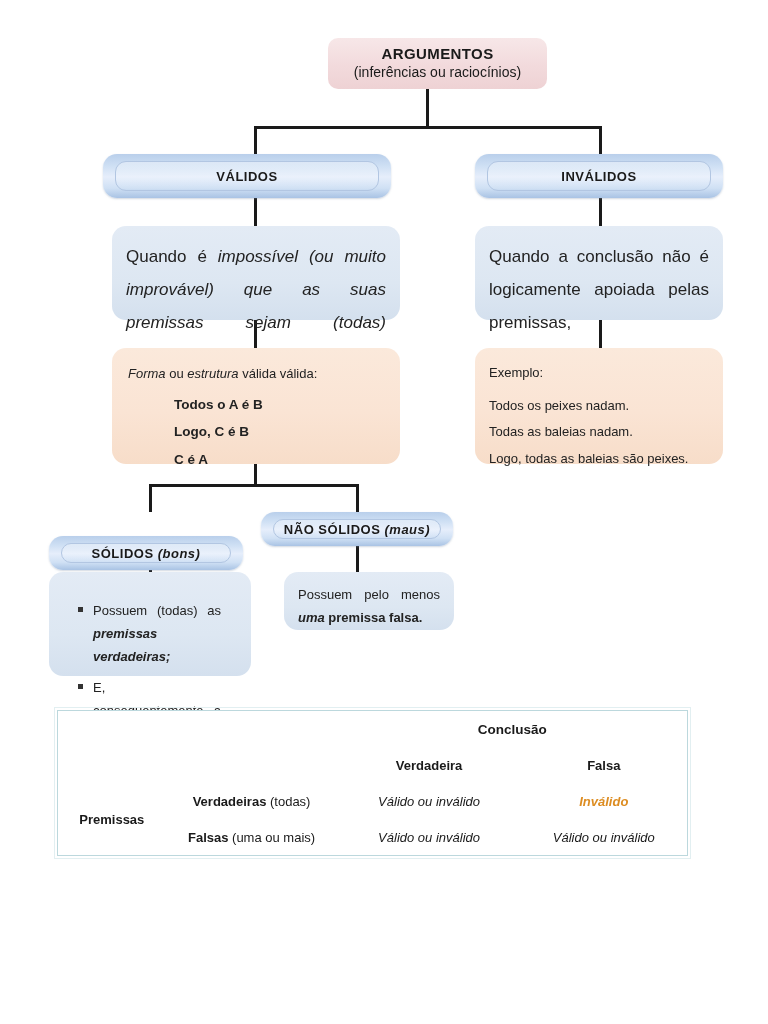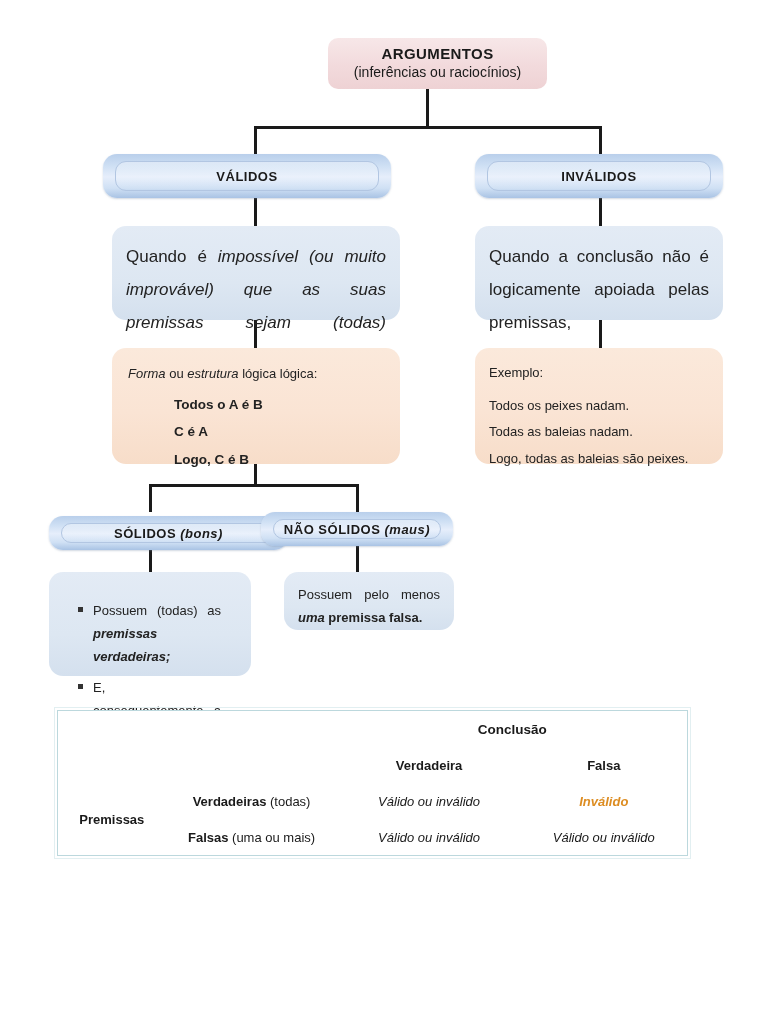--- a/index.html
+++ b/index.html
@@ -181,35 +181,35 @@
   <div class="node bluepanel" style="left:112px;top:226px;width:288px;height:94px;">
     <span>Quando é </span><i>impossível (ou muito improvável) que as suas premissas sejam (todas) verdadeiras e a conclusão falsa.</i>
   </div>
 
   <div class="node bluepanel" style="left:475px;top:226px;width:248px;height:94px;text-align:justify;">
     <span>Quando a conclusão não é logicamente apoiada pelas premissas,</span>
   </div>
 
   <div class="node peach" style="left:112px;top:348px;width:288px;height:116px;">
     <div class="form-line">
-      <i>Forma</i><span> ou </span><i>estrutura</i><span> lógica lógica:</span>
+      <i>Forma</i><span> ou </span><i>estrutura</i><span> válida válida:</span>
     </div>
     <div class="syl">Todos o A é B</div>
+    <div class="syl">Logo, C é B</div>
     <div class="syl">C é A</div>
-    <div class="syl">Logo, C é B</div>
   </div>
 
   <div class="node peach example" style="left:475px;top:348px;width:248px;height:116px;">
     <div class="head">Exemplo:</div>
     <div>Todos os peixes nadam.</div>
     <div>Todas as baleias nadam.</div>
     <div>Logo, todas as baleias são peixes.</div>
   </div>
 
-  <div class="node pill" style="left:49px;top:516px;width:239px;height:34px;">
+  <div class="node pill" style="left:49px;top:536px;width:194px;height:34px;">
     <div class="inner">
       <span>SÓLIDOS</span>&nbsp;<i>(bons)</i>
     </div>
   </div>
 
   <div class="node pill" style="left:261px;top:512px;width:192px;height:34px;">
     <div class="inner">
       <span>NÃO SÓLIDOS</span>&nbsp;<i>(maus)</i>
     </div>
   </div>

